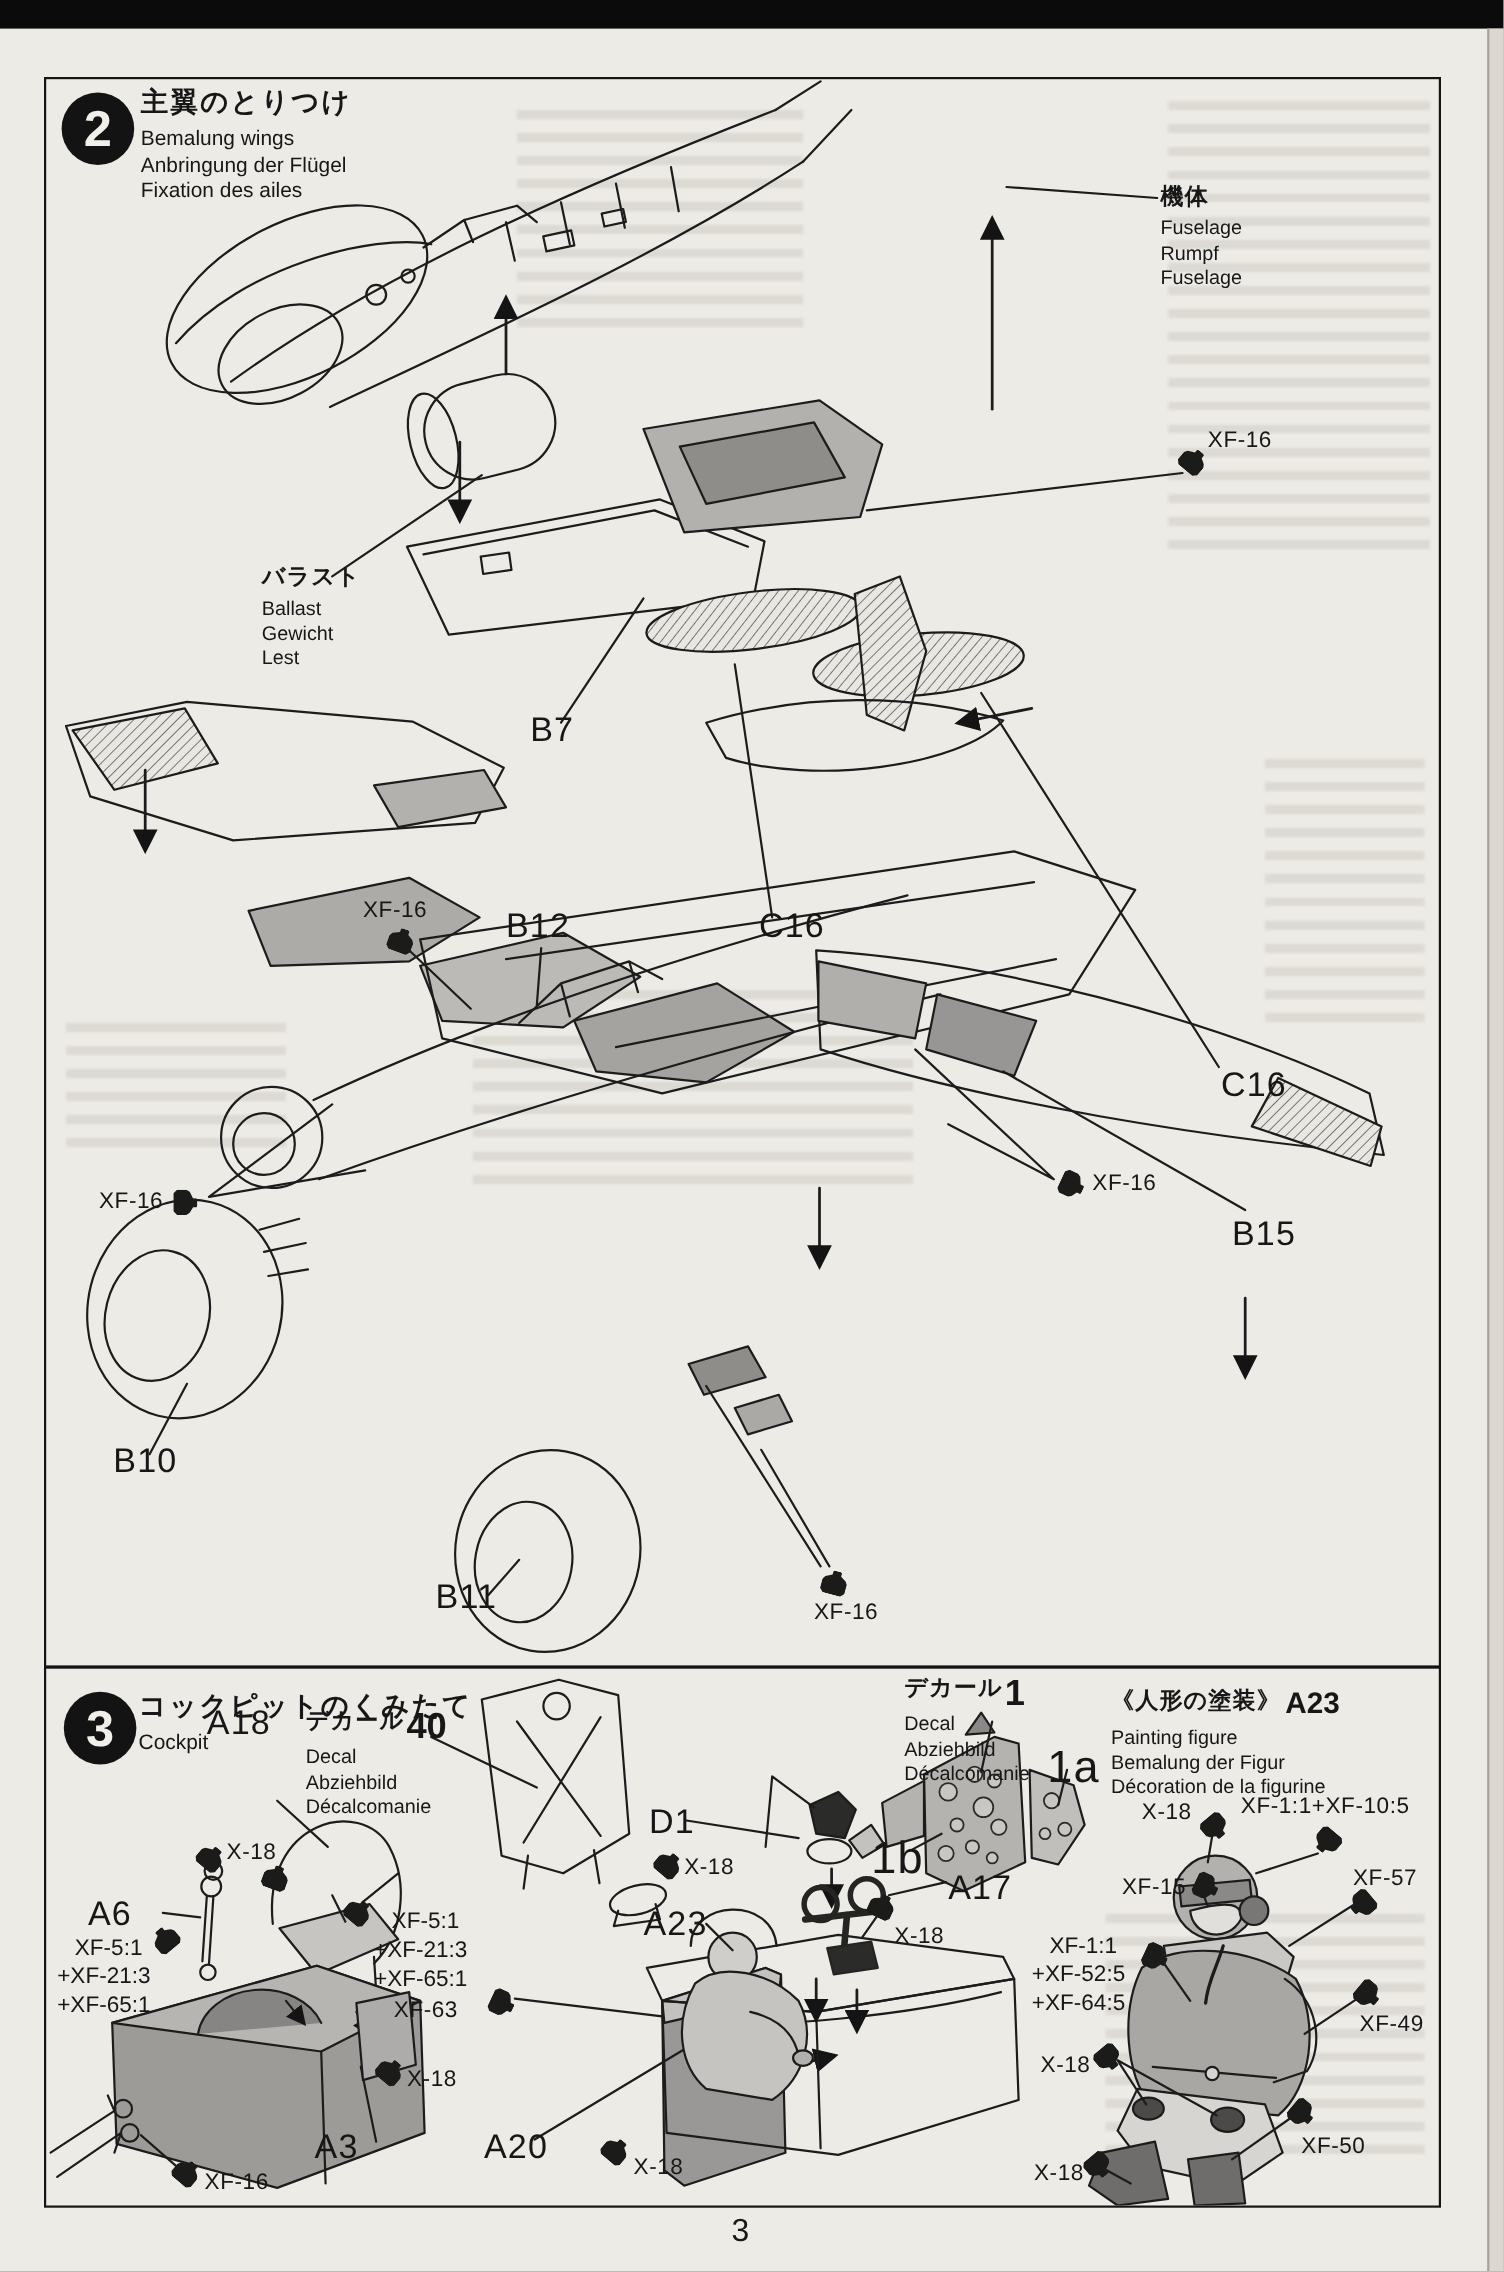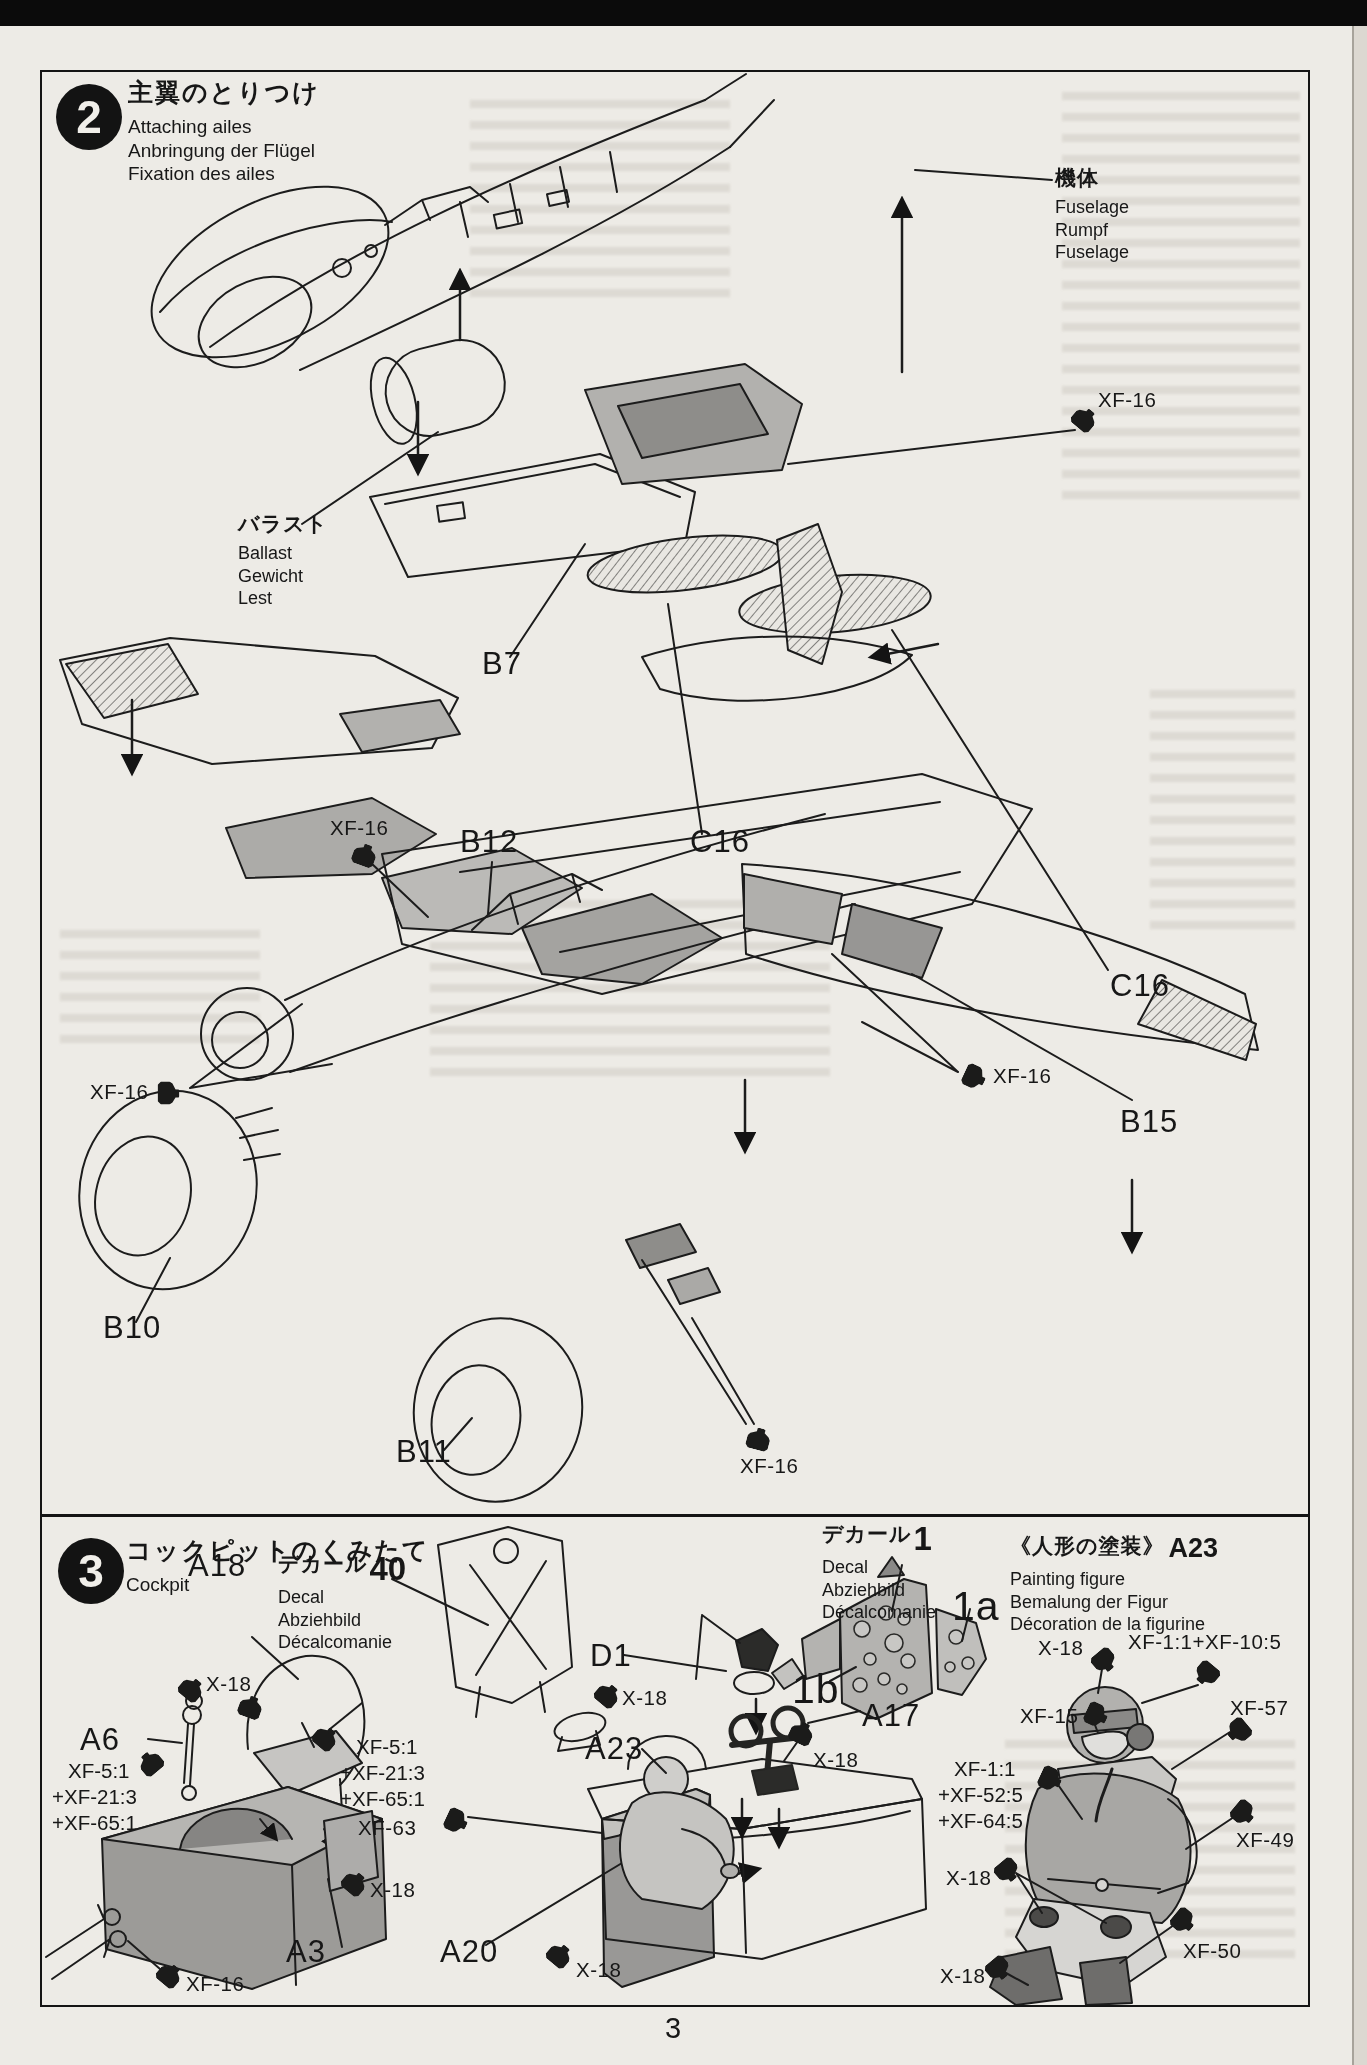--- a/index.html
+++ b/index.html
@@ -329,21 +329,21 @@
         <path d="M976,356 L1002,396 M976,356 L1066,406"></path>
         <path d="M1134,408 L1080,446"></path>
         <path d="M966,456 L988,468"></path>
       </g>
     </g>
   </svg>
 
   <div class="badge" style="left:56px;top:84px">2</div>
   <div class="hgroup" style="left:128px;top:76px">
     <div class="ja">主翼のとりつけ</div>
-    <div class="sub">Attaching ailes</div>
+    <div class="sub">Bemalung wings</div>
     <div class="sub">Anbringung der Flügel</div>
     <div class="sub">Fixation des ailes</div>
   </div>
 
   <div class="lbl" style="left:1055px;top:164px">
     <div class="ja">機体</div>
     <div class="sub">Fuselage</div>
     <div class="sub">Rumpf</div>
     <div class="sub">Fuselage</div>
   </div>

